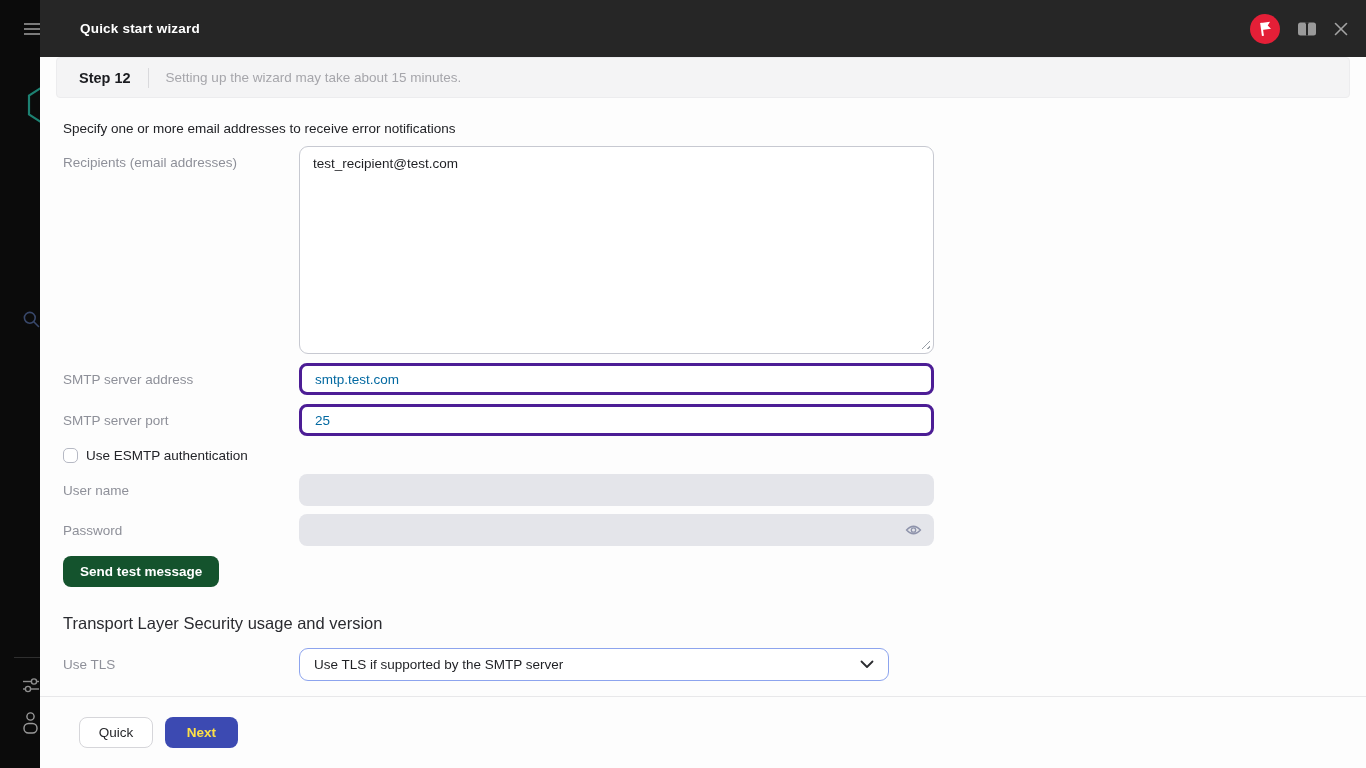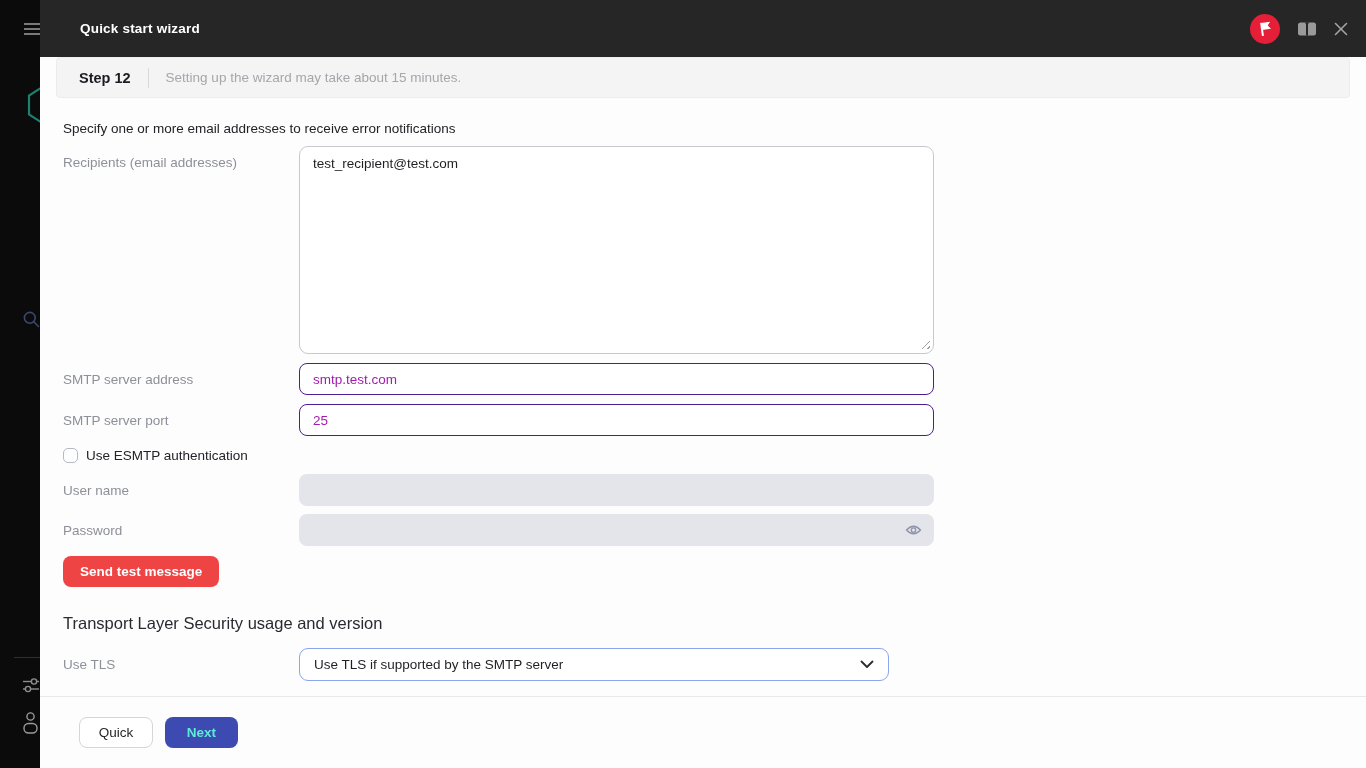--- a/index.html
+++ b/index.html
@@ -50,59 +50,59 @@
     width:635px; height:208px; border:1px solid #c7c9d1; border-radius:9px;
     padding:9px 13px; font-family:"Liberation Sans", sans-serif; font-size:13.5px;
     color:#1f2024; resize:none; outline:none; background:#fff; display:block;
   }
   .ta-grip {
     position:absolute; right:4px; bottom:5px; width:10px; height:10px;
     background:repeating-linear-gradient(135deg,#9aa0a8 0 1px,transparent 1px 4px);
     clip-path:polygon(100% 0,100% 100%,0 100%);
   }
   input.field {
-    width:635px; height:32px; border:1px solid #4c1d95; border-radius:8px;
+    width:635px; height:32px; border:3px solid #4c1d95; border-radius:8px;
     padding:0 13px; font-family:"Liberation Sans", sans-serif; font-size:13.5px;
-    color:#a21caf; background:#fff; outline:none;
+    color:#0369a1; background:#fff; outline:none;
   }
   input.field:disabled { background:#e4e5ea; border:none; color:#1f2024; }
   .pw-wrap { position:relative; width:635px; }
   .eye { position:absolute; right:12px; top:10px; cursor:pointer; }
 
   .row-recipients { margin-top:10px; }
   .row-addr { margin-top:9px; }
   .row-port { margin-top:9px; }
   .row-check { margin-top:12px; display:flex; align-items:center; cursor:pointer; }
   .checkbox { width:15px; height:15px; border:1px solid #b6b9c4; border-radius:5px; background:#fff; }
   .check-label { margin-left:8px; font-size:13.5px; color:#232429; }
   .row-user { margin-top:11px; }
   .row-pass { margin-top:8px; }
 
   .btn-send {
-    margin-top:10px; height:31px; padding:0 17px; background:#ef4444; color:#fff;
+    margin-top:10px; height:31px; padding:0 17px; background:#14532d; color:#fff;
     border:none; border-radius:8px; font-family:"Liberation Sans", sans-serif;
     font-weight:700; font-size:13.5px; cursor:pointer;
   }
   .tls-heading { margin-top:27px; font-size:16.5px; font-weight:400; color:#2a2b30; }
   .row-tls { margin-top:15px; }
   .select {
     width:590px; height:33px; border:1px solid #8da4ee; border-radius:9px; background:#fff;
     display:flex; align-items:center; padding:0 14px; font-size:13.5px; color:#1f2024; cursor:pointer;
   }
   .select .chev { margin-left:auto; display:flex; }
 
   .footer { position:absolute; left:0; right:0; bottom:0; height:72px; background:#fdfdfd; border-top:1px solid #e8e8ea; }
   .footer-buttons { margin:20px 0 0 39px; display:flex; gap:12px; }
   .btn-back {
     width:74px; height:31px; background:#fff; border:1px solid #d6d6da; border-radius:8px;
     font-family:"Liberation Sans", sans-serif; font-size:13.5px; color:#26272b; cursor:pointer;
   }
   .btn-next {
     width:73px; height:31px; background:#3c4ab2; border:none; border-radius:8px;
-    font-family:"Liberation Sans", sans-serif; font-size:13.5px; font-weight:700; color:#5eead4; cursor:pointer;
+    font-family:"Liberation Sans", sans-serif; font-size:13.5px; font-weight:700; color:#fde047; cursor:pointer;
   }
 </style>
 </head>
 <body>
 
 <aside class="sidebar">
   <div class="hamburger">
     <span></span>
       <span></span>
       <span></span>

